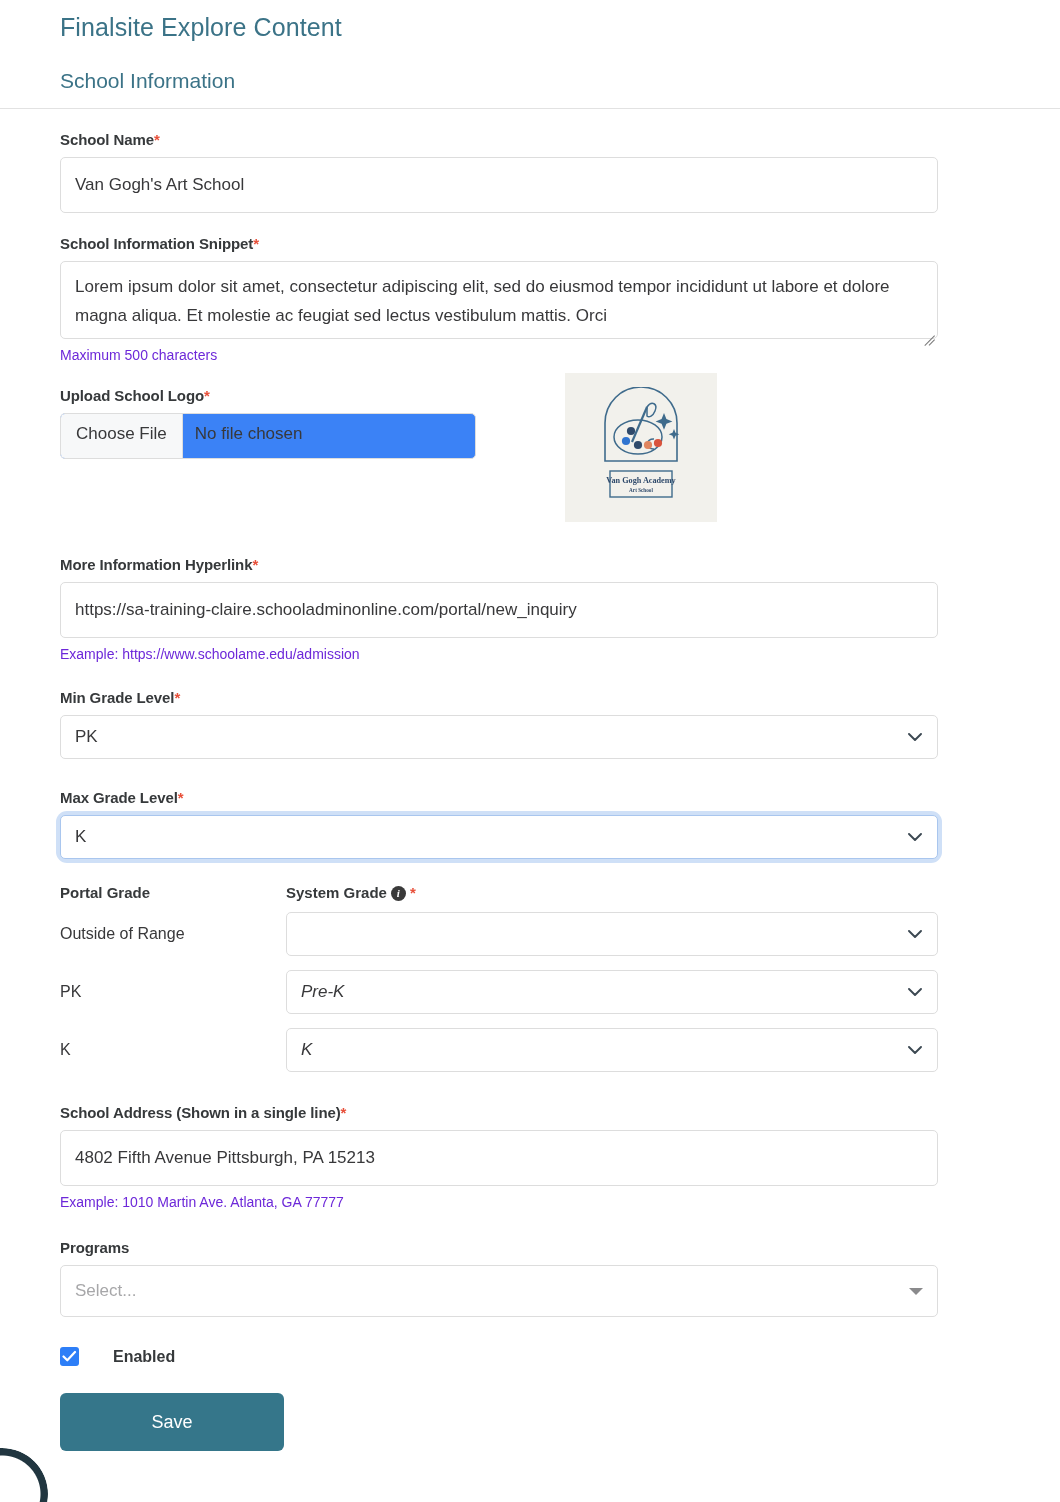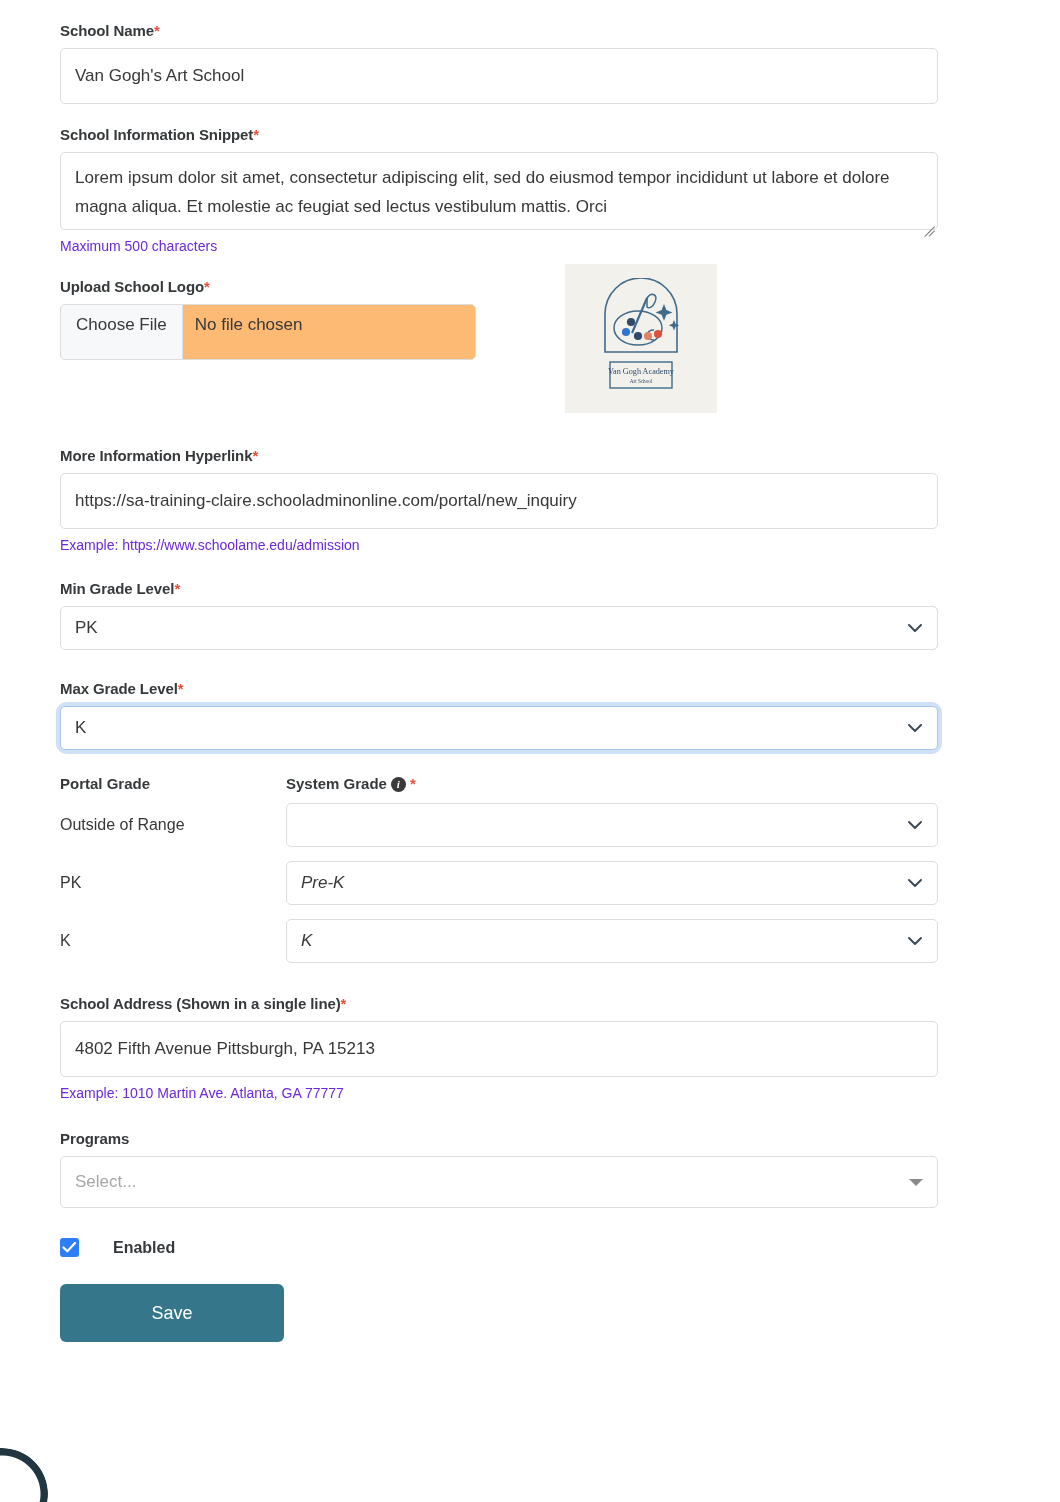--- a/index.html
+++ b/index.html
@@ -151,25 +151,25 @@
   
   .upload-row {
     display: flex;
     align-items: flex-start;
   }
   .upload-col { width: 460px; }
   .file-input {
     display: flex;
     align-items: stretch;
     width: 416px;
-    height: 56px;
+    height: 46px;
     border: 1px solid #dddddd;
     border-radius: 5px;
     overflow: hidden;
-    background: #fdba74;
+    background: #3b82f6;
   }
   .file-btn {
     background: #f7f8f9;
     border-right: 1px solid #dddddd;
     padding: 0 15px;
     font-size: 17px;
     color: #38383a;
     line-height: 40px;
     white-space: nowrap;
   }
@@ -188,20 +188,21 @@
     overflow: hidden;
     flex: none;
     margin-left: 45px;
     margin-top: -13px;
   }
   .logo-inner {
     position: absolute;
     left: 50%;
     top: 50%;
     transform: translate(-50%, -50%);
+    font-weight: bold;
   }
 
   
   .select-box {
     position: relative;
     width: 878px;
     height: 44px;
   }
   .select-box.focused {
     box-shadow: 0 0 0 4px #cfe0f7;
@@ -351,20 +352,25 @@
 </style>
 </head>
 <body>
 
 <div class="corner-wrap">
   <div class="corner-shape"></div>
 </div>
 
 <div class="page">
 
+  <div class="header">
+    <div class="app-title">Finalsite Explore Content</div>
+    <div class="section-title">School Information</div>
+    <div class="divider"></div>
+  </div>
 
   <div class="form">
 
     
     <div class="field-block">
       <div class="fld-label"><span>School Name</span><span class="req">*</span></div>
       <input class="text-input" type="text" value="Van Gogh's Art School" style="">
     </div>
 
     

